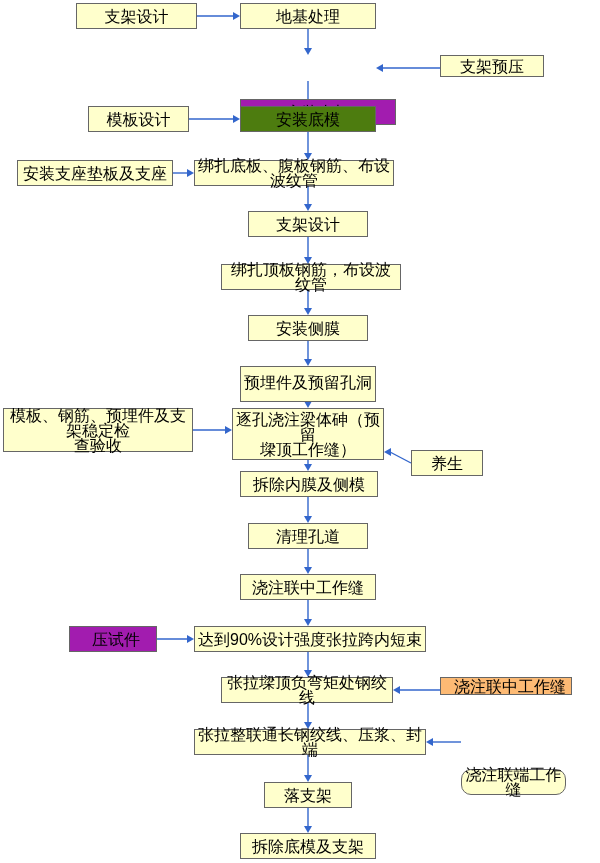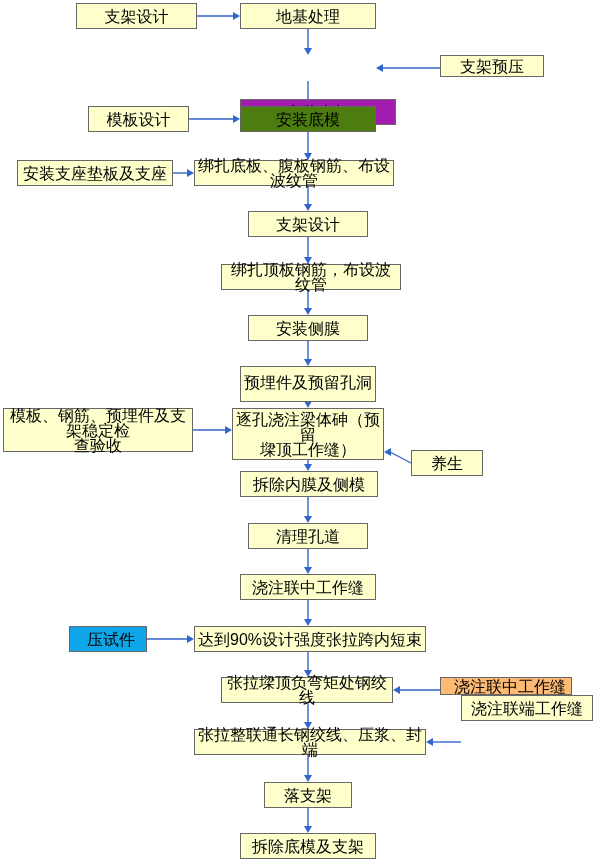--- a/index.html
+++ b/index.html
@@ -153,22 +153,22 @@
       <div class="node" style="left: 248px; top: 315px; width: 120px; height: 26px; background: rgb(255, 255, 204); border-color: rgb(102, 102, 102);">安装侧膜</div>
       <div class="node" style="left: 240px; top: 366px; width: 136px; height: 36px; background: rgb(255, 255, 204); border-color: rgb(102, 102, 102); font-family: Liberation Mono, monospace;">预埋件及预留孔洞</div>
       <div class="node" style="left: 3px; top: 408px; width: 190px; height: 44px; background: rgb(255, 255, 204); border-color: rgb(102, 102, 102);">模板、钢筋、预埋件及支架稳定检
 查验收</div>
       <div class="node" style="left: 232px; top: 408px; width: 152px; height: 52px; background: rgb(255, 255, 204); border-color: rgb(102, 102, 102);">逐孔浇注梁体砷（预留
 墚顶工作缝）</div>
       <div class="node" style="left: 411px; top: 450px; width: 72px; height: 26px; background: rgb(255, 255, 204); border-color: rgb(102, 102, 102);">养生</div>
       <div class="node" style="left: 240px; top: 471px; width: 138px; height: 26px; background: rgb(255, 255, 204); border-color: rgb(102, 102, 102);">拆除内膜及侧模</div>
       <div class="node" style="left: 248px; top: 523px; width: 120px; height: 26px; background: rgb(255, 255, 204); border-color: rgb(102, 102, 102);">清理孔道</div>
       <div class="node" style="left: 240px; top: 574px; width: 136px; height: 26px; background: rgb(255, 255, 204); border-color: rgb(102, 102, 102);">浇注联中工作缝</div>
-      <div class="node" style="left: 69px; top: 626px; width: 78px; height: 26px; background: #0ea5e9; border-color: rgb(102, 102, 102); padding-left: 8px;">压试件</div>
+      <div class="node" style="left: 69px; top: 626px; width: 88px; height: 26px; background: #a21caf; border-color: rgb(102, 102, 102); padding-left: 8px;">压试件</div>
       <div class="node" style="left: 194px; top: 626px; width: 232px; height: 26px; background: rgb(255, 255, 204); border-color: rgb(102, 102, 102);">达到90%设计强度张拉跨内短束</div>
       <div class="node" style="left: 221px; top: 677px; width: 172px; height: 26px; background: rgb(255, 255, 204); border-color: rgb(102, 102, 102);">张拉墚顶负弯矩处钢绞线</div>
       <div class="node" style="left: 440px; top: 677px; width: 132px; height: 18px; background: #fdba74; border-color: rgb(102, 102, 102); padding-left: 10px;">浇注联中工作缝</div>
       <div class="node" style="left: 194px; top: 729px; width: 232px; height: 26px; background: rgb(255, 255, 204); border-color: rgb(102, 102, 102);">张拉整联通长钢绞线、压浆、封端</div>
-      <div class="node" style="left: 461px; top: 695px; width: 132px; height: 26px; background: rgb(255, 255, 204); border-color: rgb(102, 102, 102);">浇注联端工作缝</div>
+      <div class="node" style="left: 461px; top: 769px; width: 105px; height: 26px; background: rgb(255, 255, 204); border-color: rgb(102, 102, 102); border-radius: 10px;">浇注联端工作缝</div>
       <div class="node" style="left: 264px; top: 782px; width: 88px; height: 26px; background: rgb(255, 255, 204); border-color: rgb(102, 102, 102);">落支架</div>
       <div class="node" style="left: 240px; top: 833px; width: 136px; height: 26px; background: rgb(255, 255, 204); border-color: rgb(102, 102, 102);">拆除底模及支架</div>
     </div>
 </div>
 
 </body></html>

